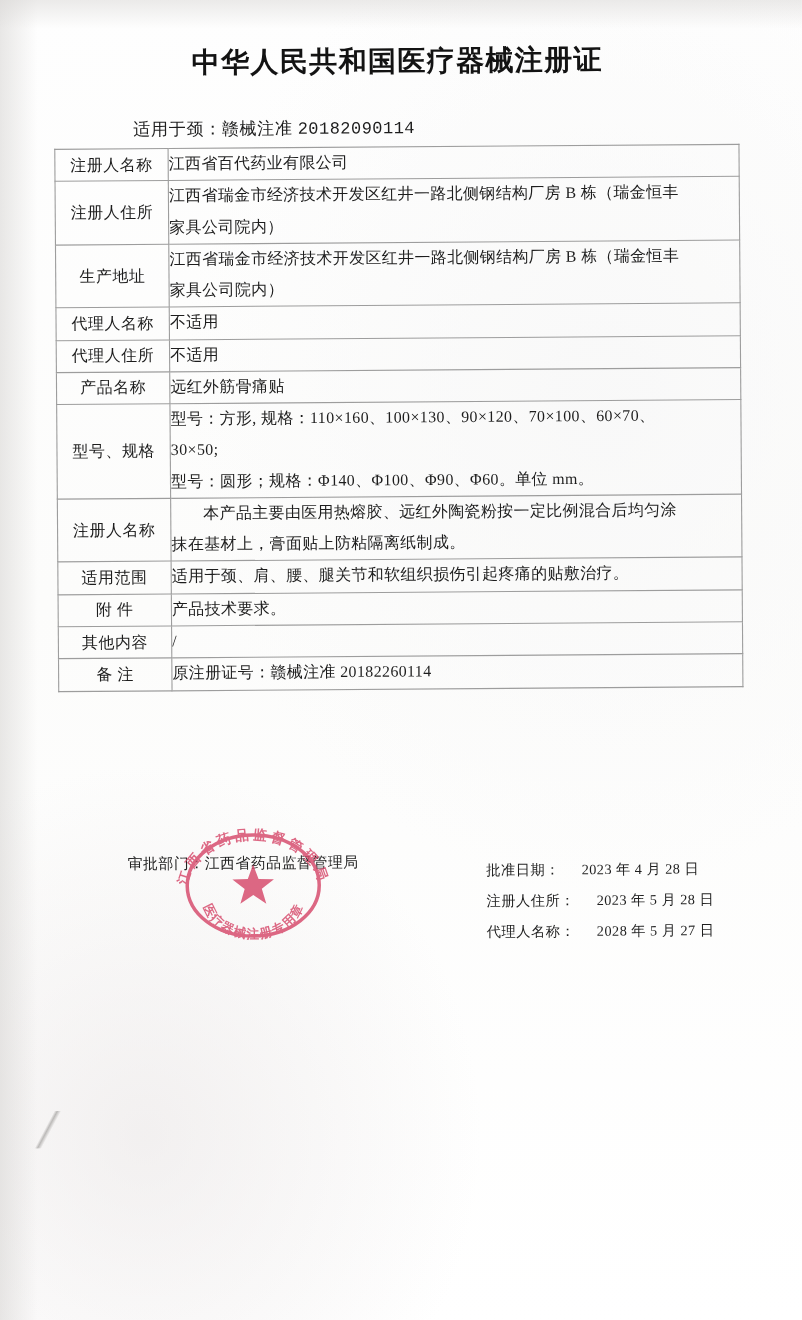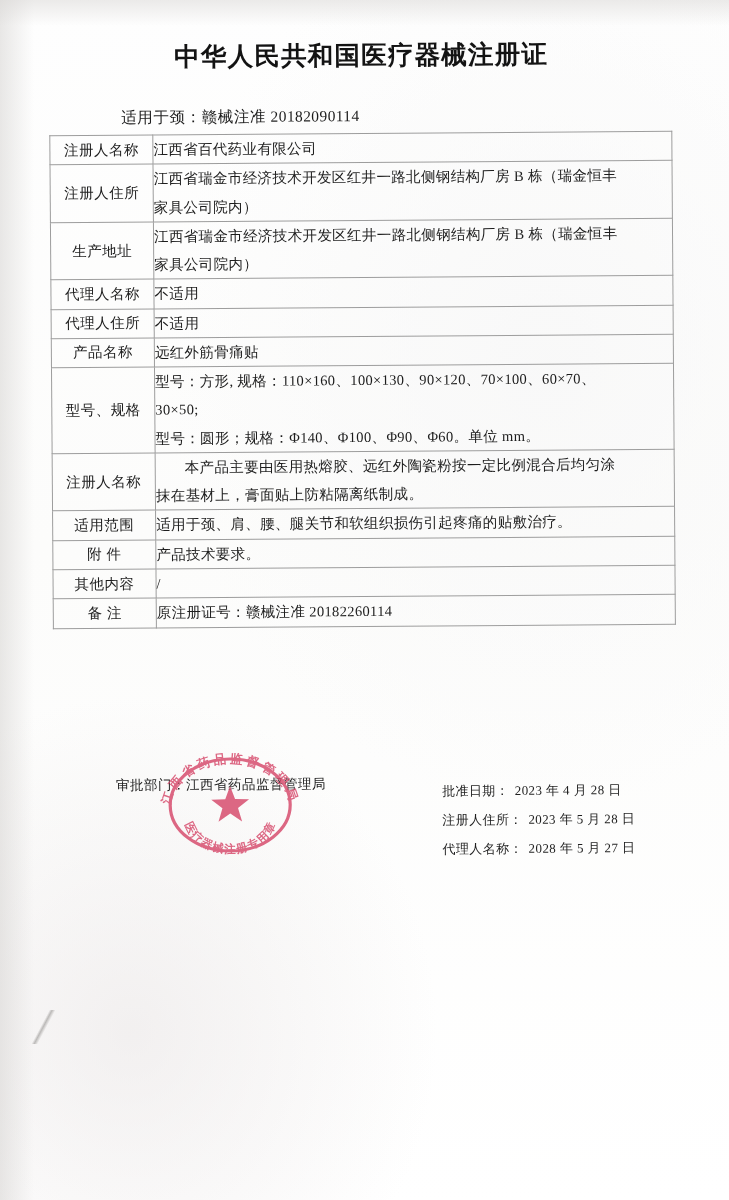--- a/index.html
+++ b/index.html
@@ -66,21 +66,21 @@
   #cert-no-line {
     position: absolute;
     top: 106px;
     left: 124px;
     font-size: 15.5px;
     letter-spacing: 0.6px;
     white-space: nowrap;
     color: #1d1d1d;
   }
   #cert-no-line .num {
-    font-family: Liberation Serif, serif;
+    font-family: Liberation Mono, monospace;
     letter-spacing: 0.4px;
   }
 
   
   #cert-table {
     position: absolute;
     top: 133px;
     left: 52px;
     width: 623px;
     border-collapse: collapse;
@@ -124,21 +124,21 @@
   #dates-block {
     position: absolute;
     top: 778px;
     left: 440px;
     font-size: 13px;
     line-height: 2.15;
     letter-spacing: 0.4px;
     color: #1f1f1f;
     white-space: nowrap;
   }
-  #dates-block .dlabel { margin-right: 2px; font-family: Liberation Mono, monospace; }
+  #dates-block .dlabel { margin-right: 16px; }
 
   
   #seal {
     position: absolute;
     left: 152px;
     top: 752px;
     width: 152px;
     height: 104px;
     opacity: 0.82;
     pointer-events: none;

